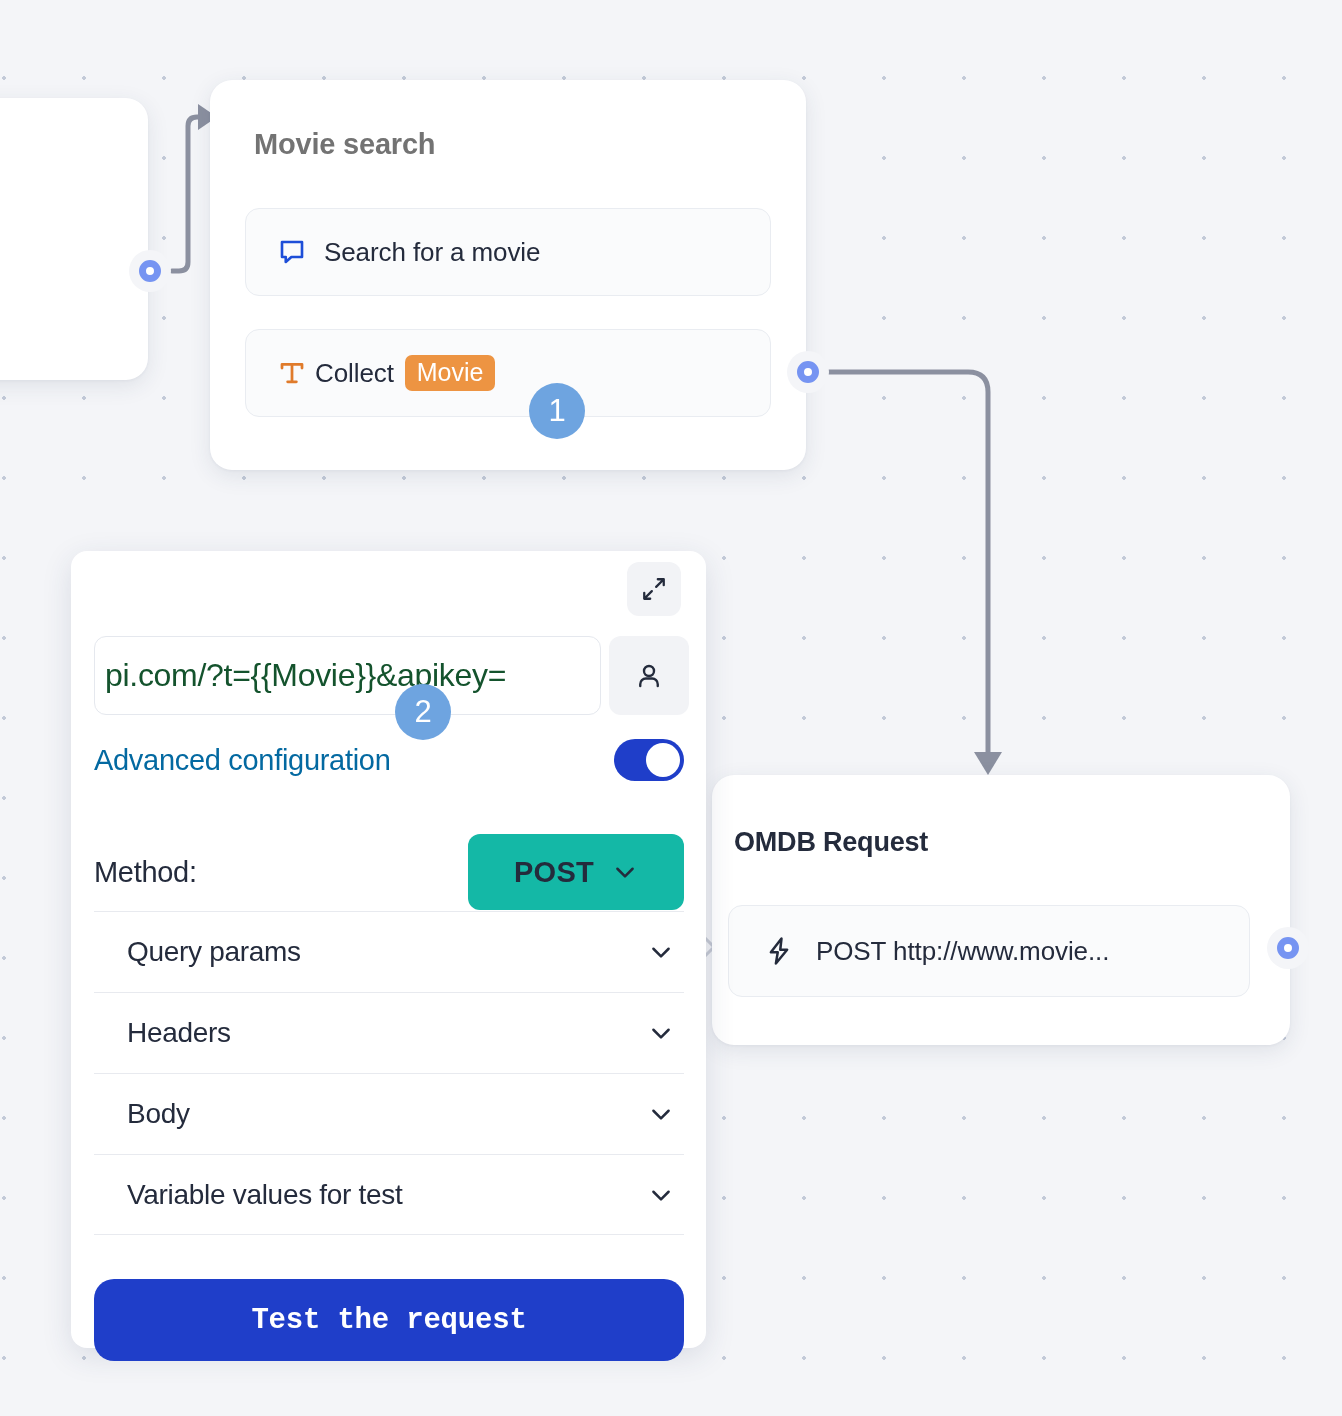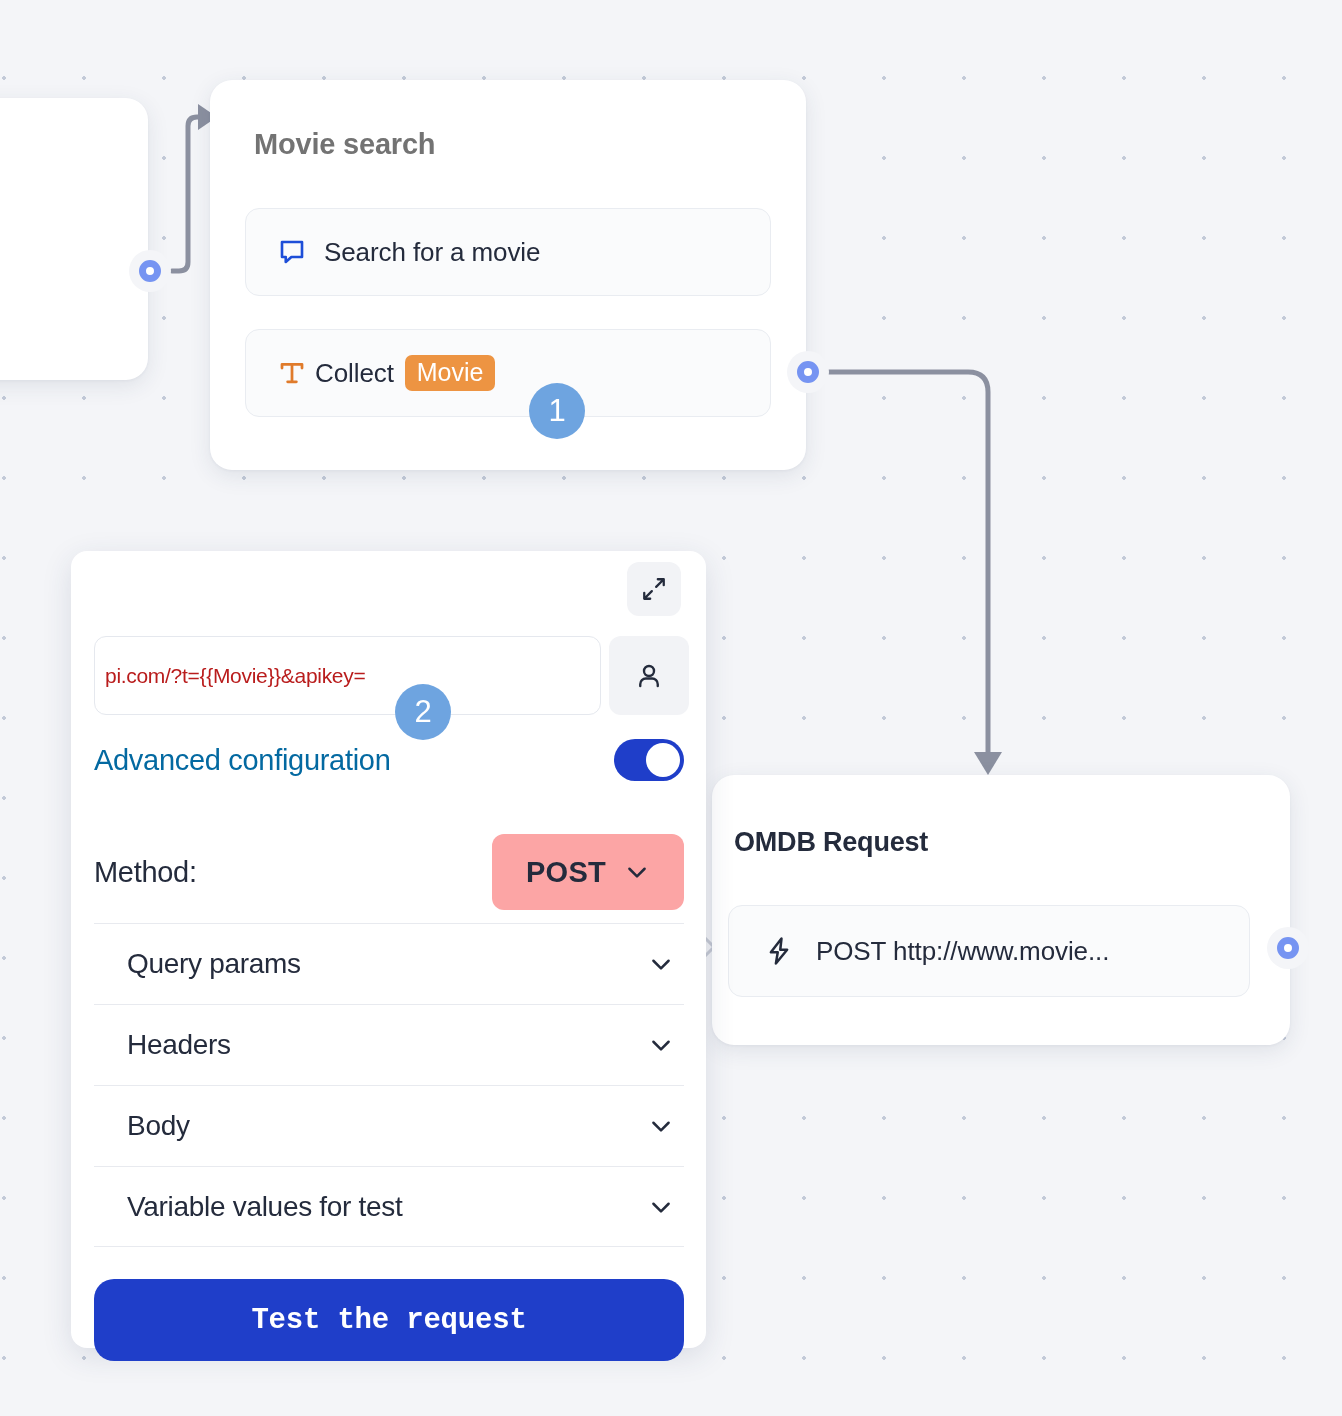--- a/index.html
+++ b/index.html
@@ -160,22 +160,22 @@
     align-items: stretch;
   }
   #url-input {
     width: 507px;
     height: 79px;
     box-sizing: border-box;
     border: 1px solid #e5e8ee;
     border-radius: 12px;
     background: #ffffff;
     font-family: "Liberation Sans", sans-serif;
-    font-size: 21px;
-    color: #b91c1c;
+    font-size: 32px;
+    color: #14532d;
     padding: 0 0 0 10px;
     outline: none;
     letter-spacing: -0.3px;
     text-overflow: clip;
   }
   #user-icon-button {
     width: 80px;
     height: 79px;
     border-radius: 12px;
     background: #f2f3f6;
@@ -223,43 +223,42 @@
     display: flex;
     align-items: center;
     justify-content: space-between;
     gap: 44px;
   }
   #method-label {
     font-size: 29px;
     letter-spacing: -0.3px;
   }
   #method-select {
-    width: 192px;
+    width: 216px;
     height: 76px;
     border-radius: 12px;
-    background: #fca5a5;
+    background: #14b8a6;
     display: flex;
     align-items: center;
     justify-content: center;
     gap: 18px;
     cursor: pointer;
     margin-left: 8px;
   }
   #method-select .value {
     font-size: 29px;
     font-weight: 700;
     letter-spacing: 0.3px;
   }
 
   .accordion-list {
     position: absolute;
     left: 23px;
     top: 360px;
     width: 590px;
-    margin-top: 12px;
   }
   .accordion-item {
     height: 81px;
     border-top: 1px solid #e8eaef;
     display: flex;
     align-items: center;
     justify-content: space-between;
     padding: 0 10px 0 33px;
     box-sizing: border-box;
     cursor: pointer;

